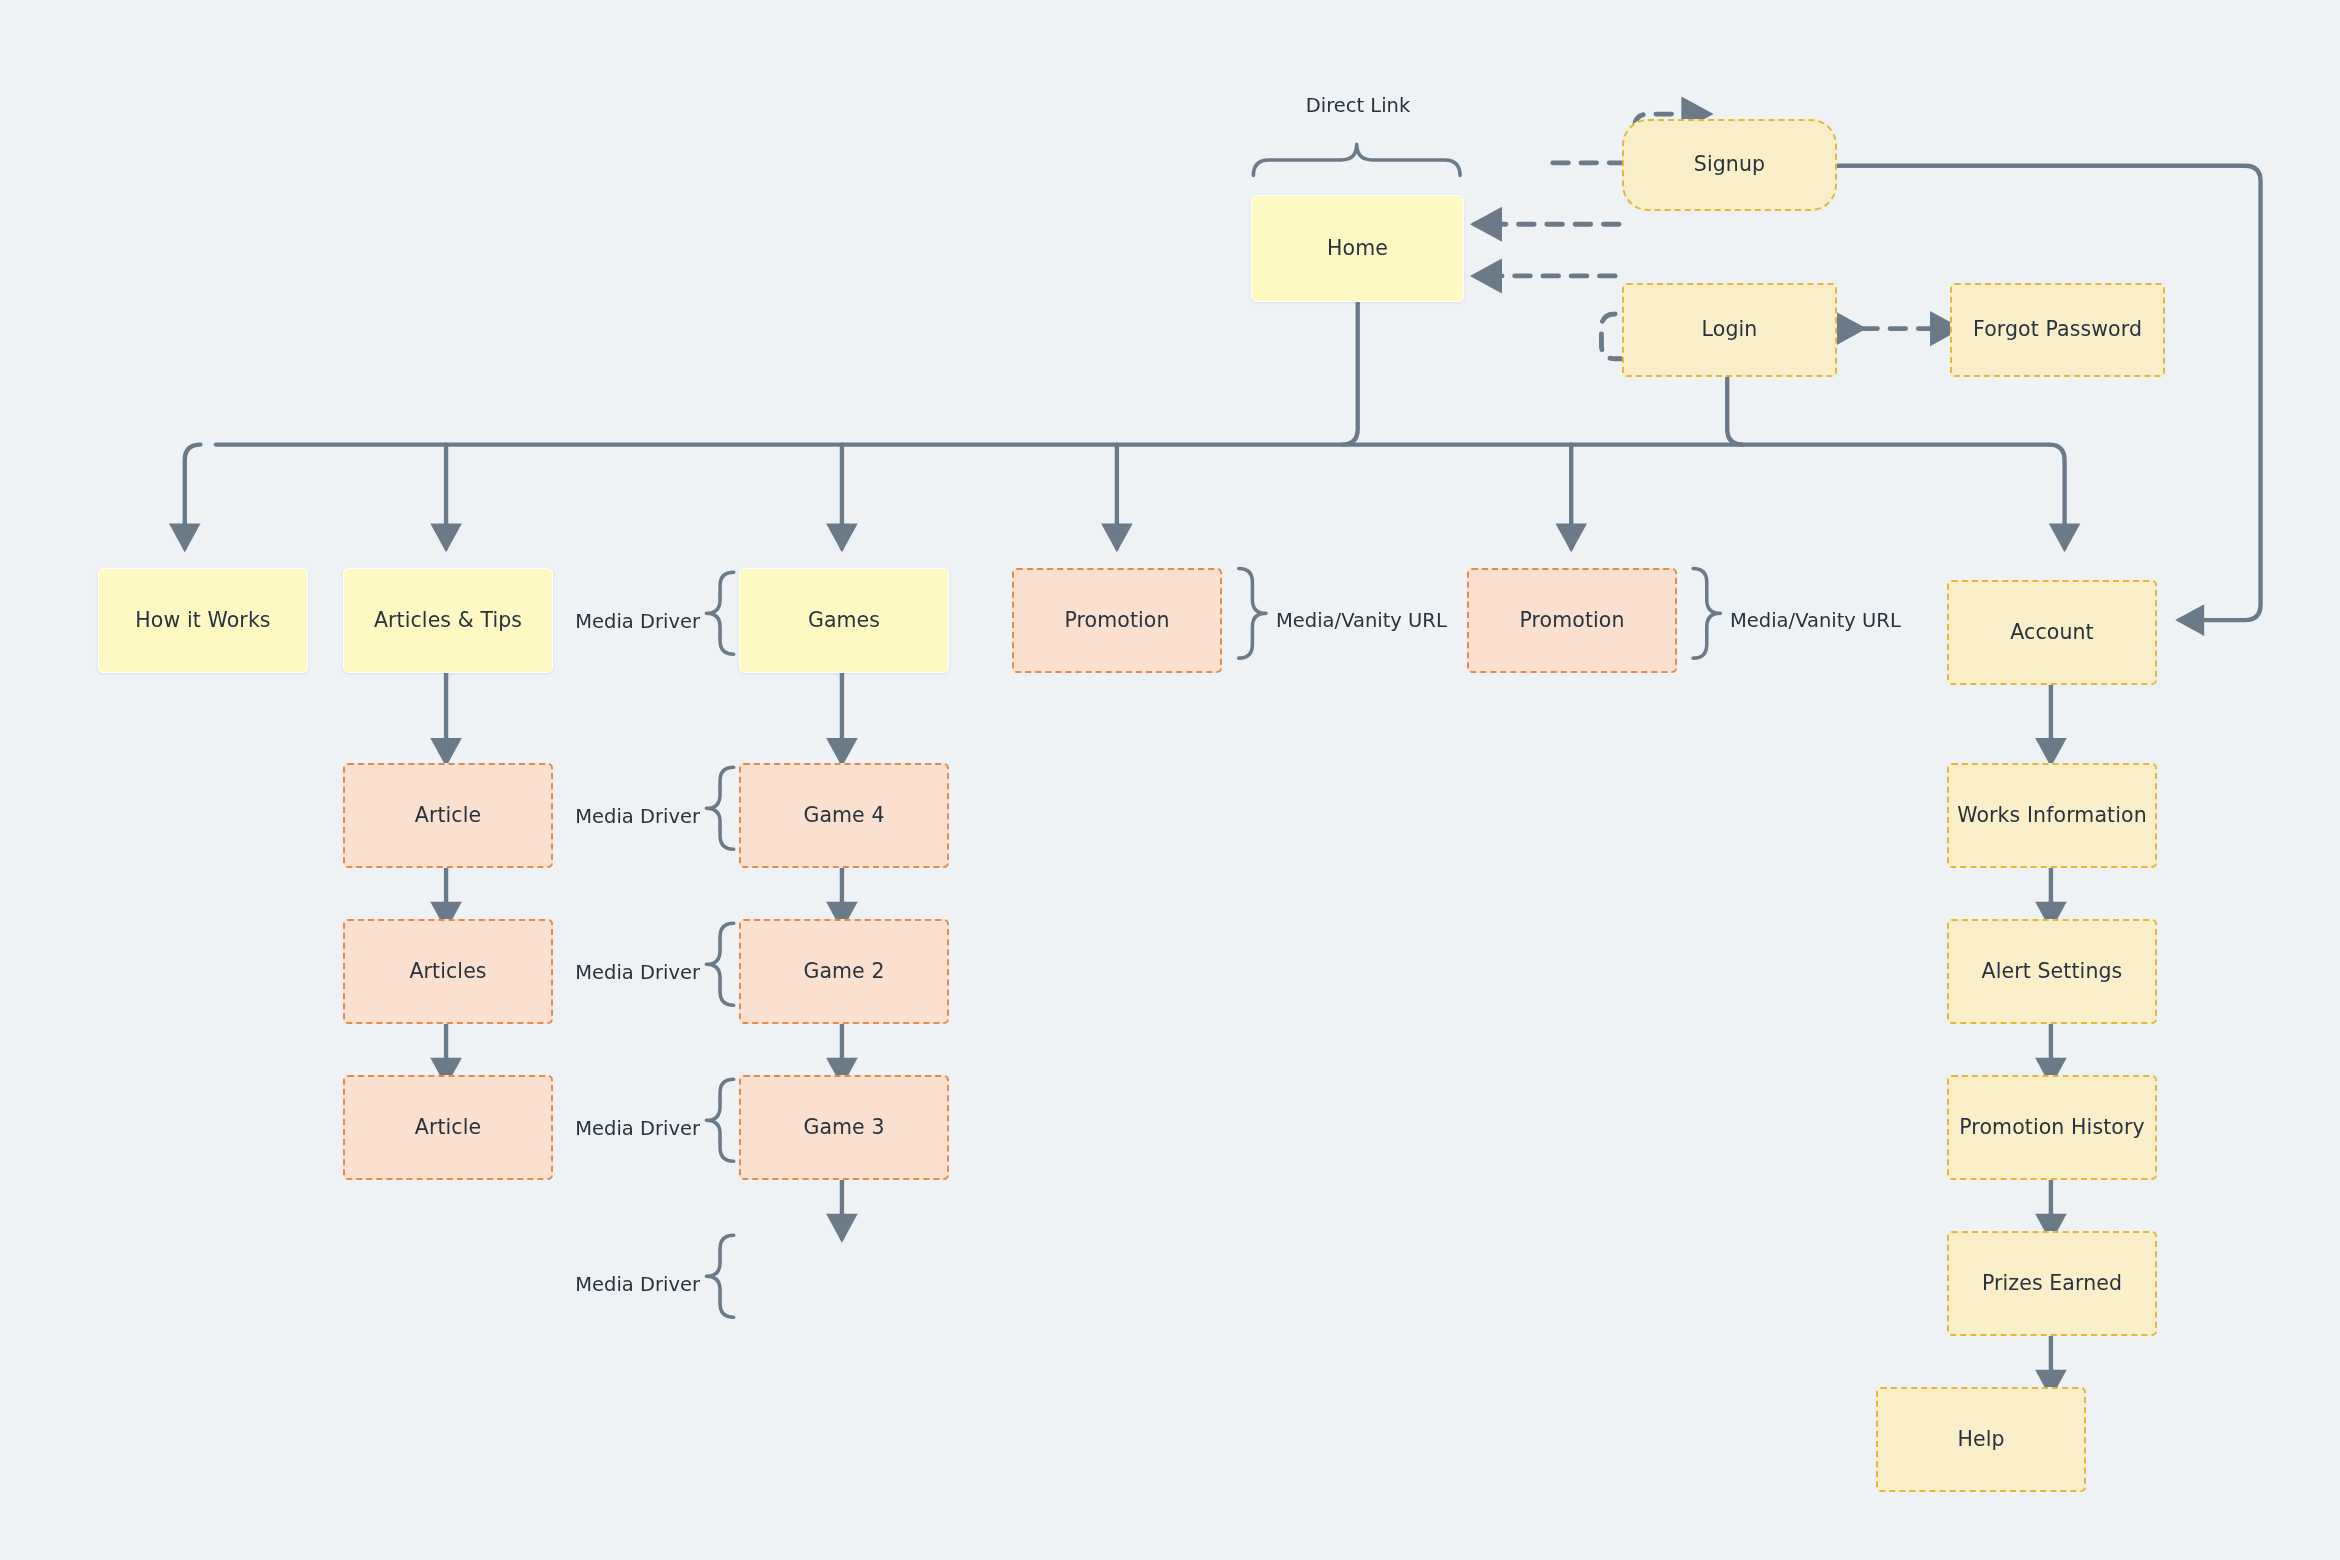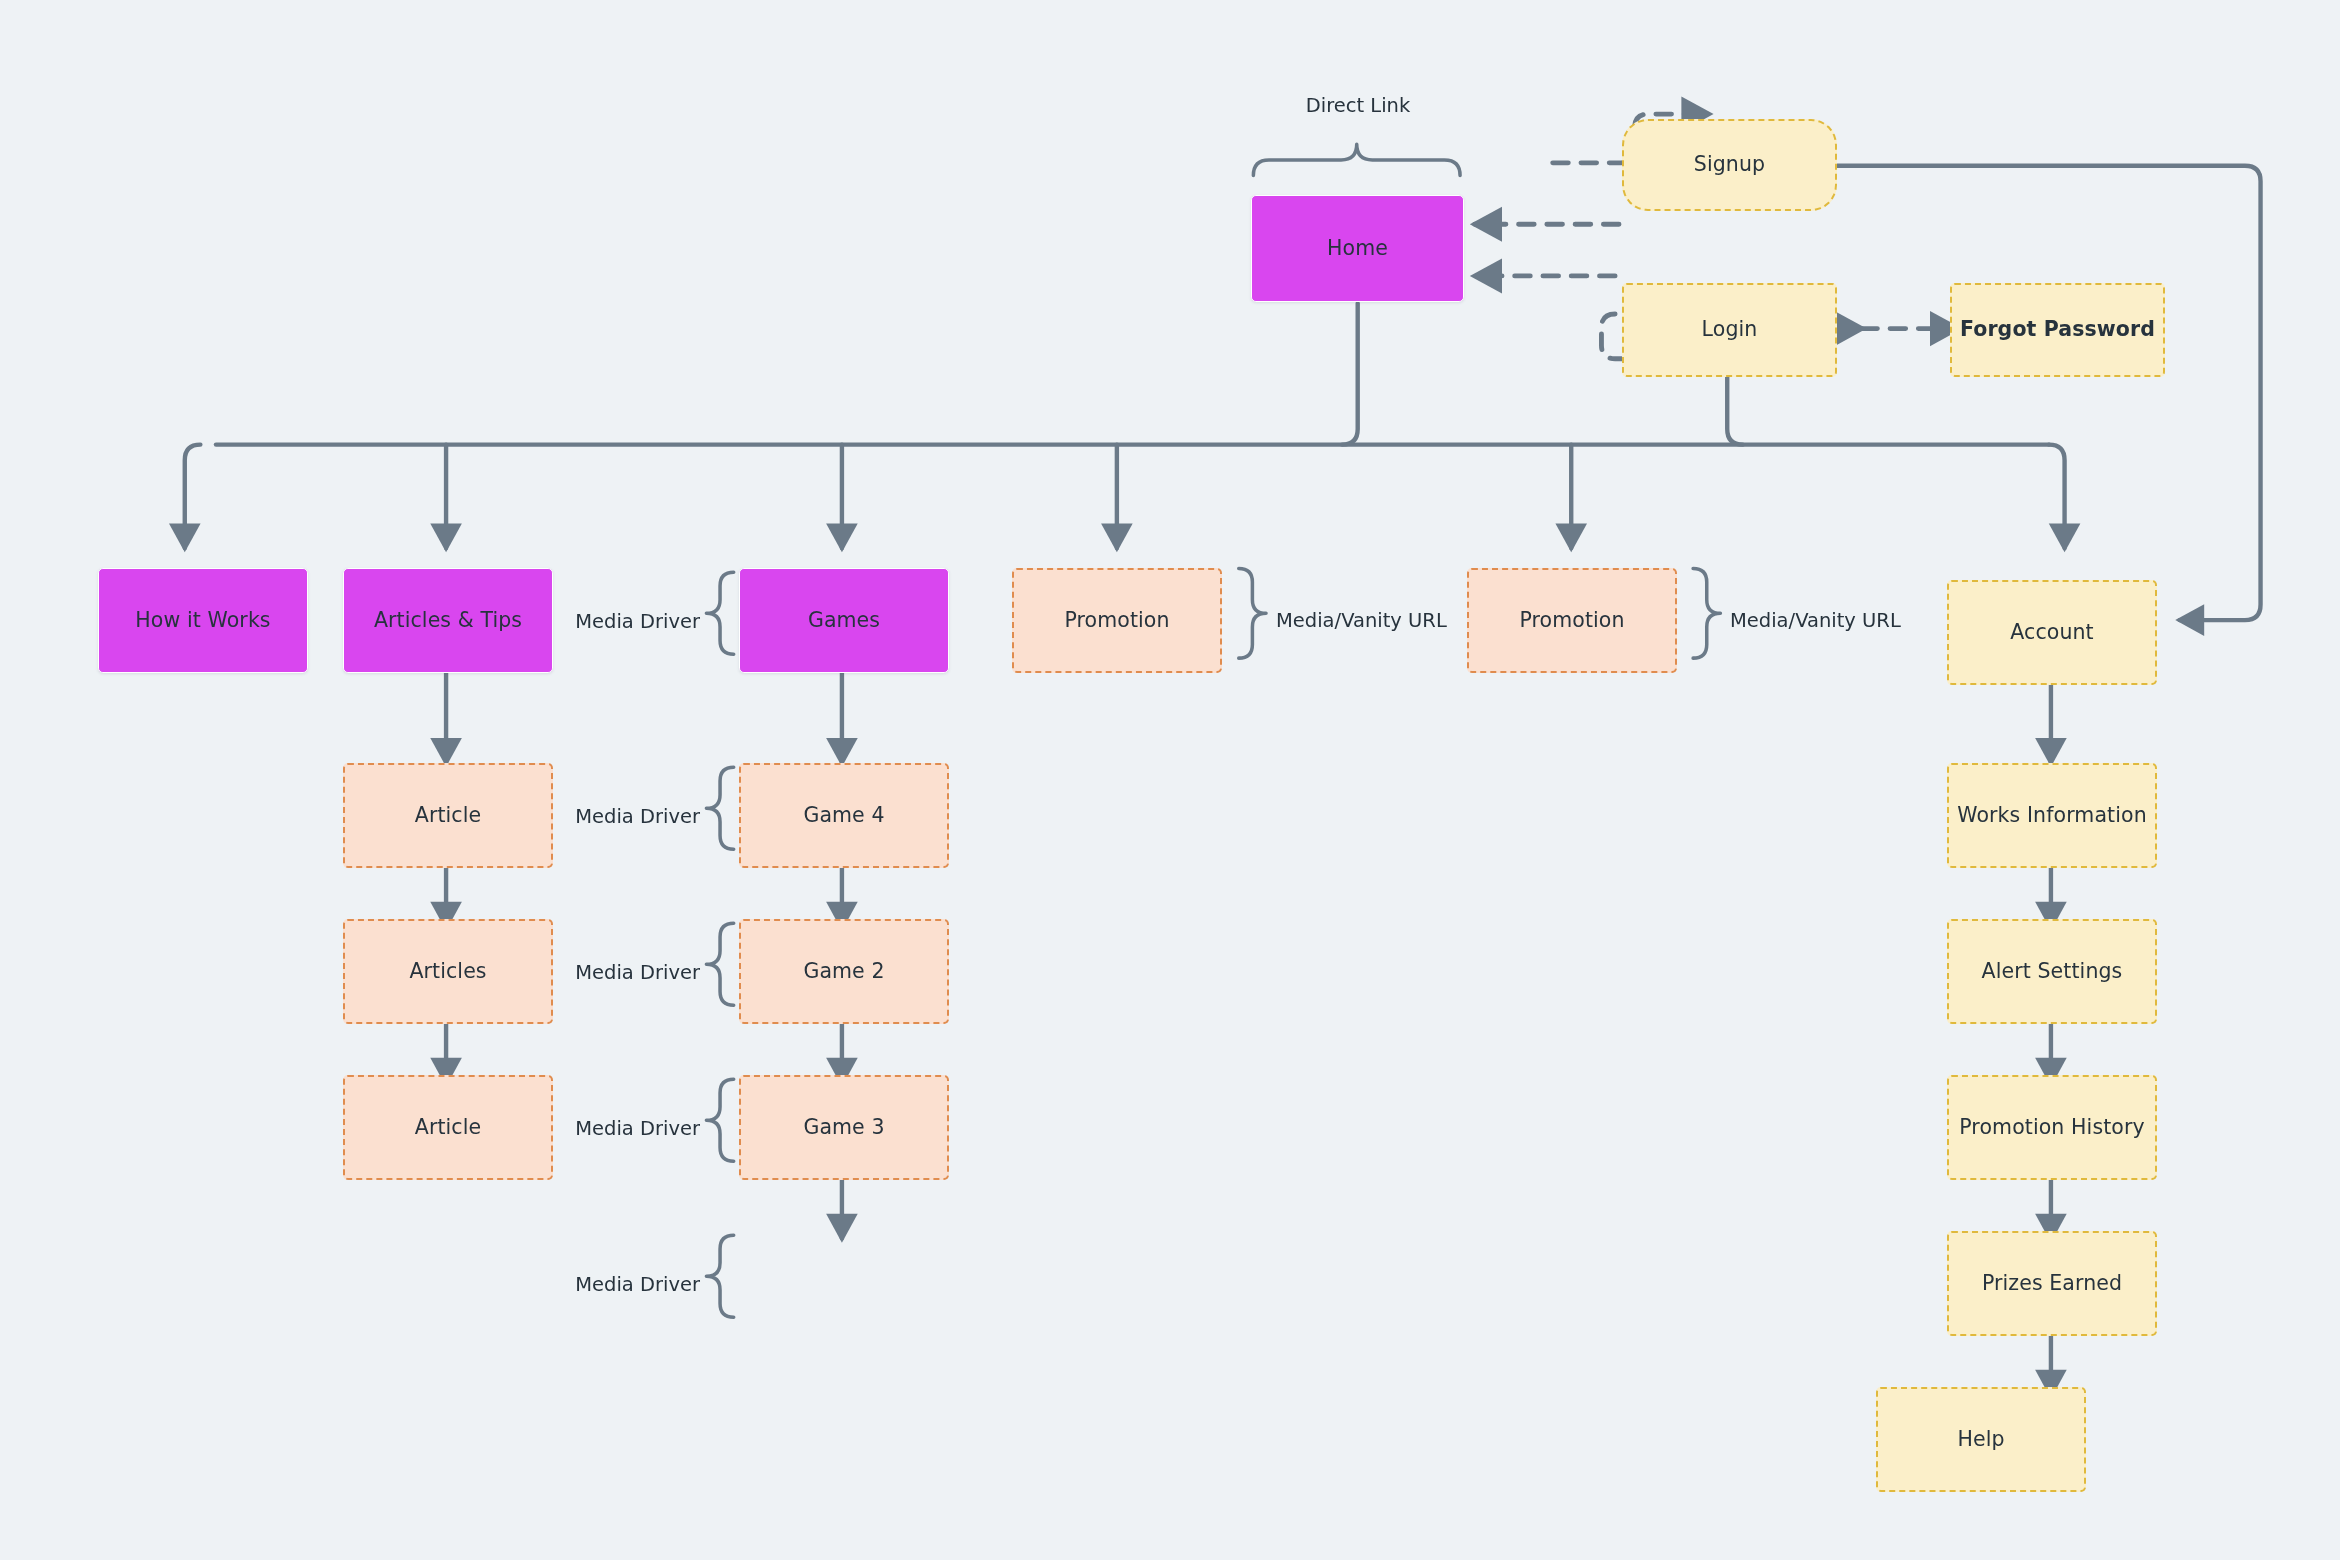--- a/index.html
+++ b/index.html
@@ -31,21 +31,21 @@
     justify-content: center;
     text-align: center;
     font-size: 20.5px;
     color: #27333d;
     letter-spacing: 0.1px;
     line-height: 1.25;
     border-radius: 4.9px;
     padding: 2px 7.8px;
   }
   .node.white {
-    background: #d946ef;
+    background: #fef9c3;
     border: 1px solid #ffffff;
     box-shadow: 0 1px 2.9px rgba(60,78,95,.13);
   }
   .node.peach {
     background: #fbe0d0;
     border: 2px dashed #e08c4e;
   }
   .node.yellow {
     background: #fbefc9;
     border: 2px dashed #e0b93c;
@@ -140,21 +140,21 @@
   </div>
 
   <div class="node yellow" style="left:1622px; top:119px; width:215px; height:92px;border-radius:26px;">
     <span>Signup</span>
   </div>
 
   <div class="node yellow" style="left:1622px; top:283px; width:215px; height:94px;">
     <span>Login</span>
   </div>
 
-  <div class="node yellow" style="left:1950px; top:283px; width:215px; height:94px;font-weight:bold;">
+  <div class="node yellow" style="left:1950px; top:283px; width:215px; height:94px;">
     <span>Forgot Password</span>
   </div>
 
   <div class="node white" style="left:98px; top:568px; width:210px; height:105px;">
     <span>How it Works</span>
   </div>
 
   <div class="node white" style="left:343px; top:568px; width:210px; height:105px;">
     <span>Articles &amp; Tips</span>
   </div>

